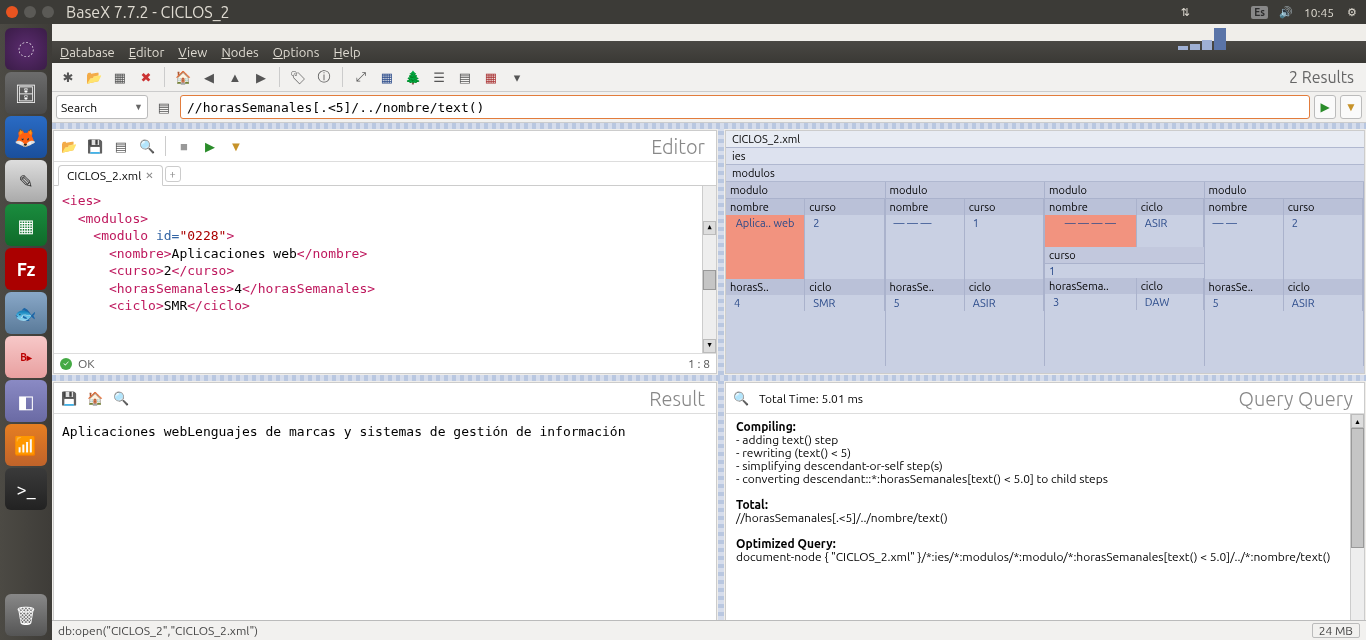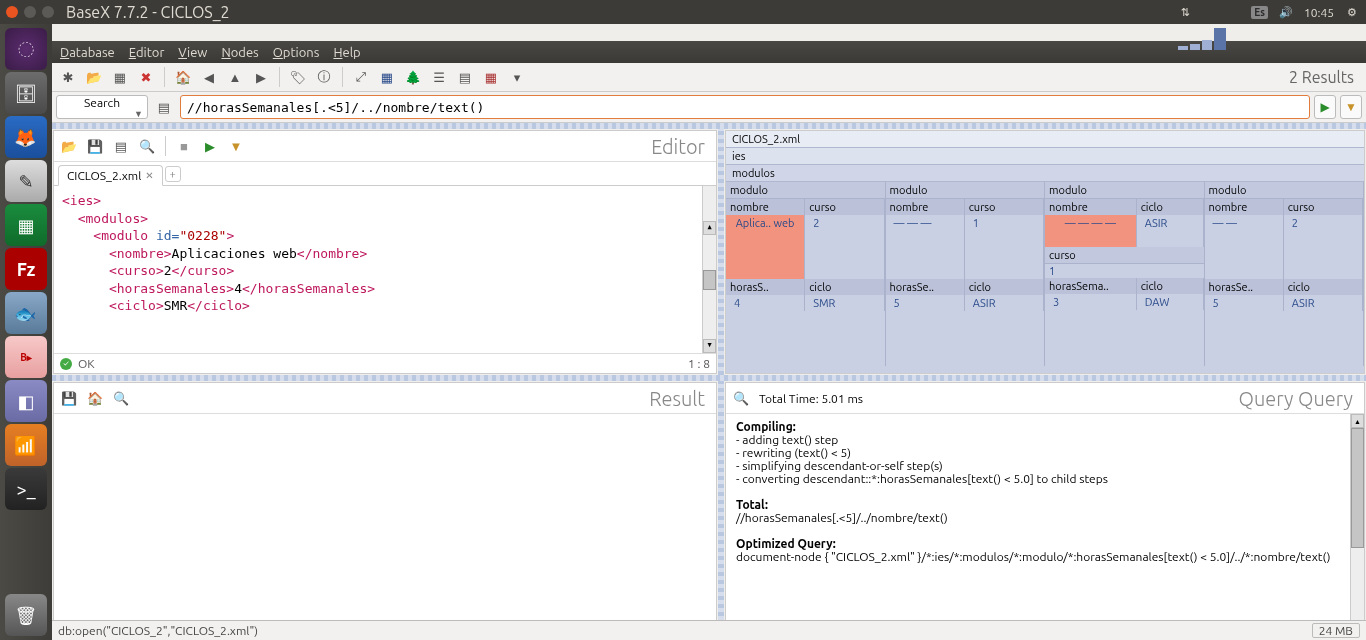--- a/index.html
+++ b/index.html
@@ -37,21 +37,21 @@
 .menubar { background: linear-gradient(#4a4844, #3a3935); color: #dfdbd2; height: 22px; display: flex; align-items: center; padding: 0 8px; gap: 14px; font-size: 13px; margin-top: 17px; }
 .menubar span { cursor: default; }
 .menubar span u { text-decoration: underline; }
 
 .toolbar { background: #f2f1ef; border-bottom: 1px solid #ccc; padding: 2px 4px; display: flex; align-items: center; gap: 2px; }
 .tb-btn { width: 24px; height: 24px; border: 1px solid transparent; border-radius: 3px; display: inline-flex; align-items: center; justify-content: center; font-size: 13px; color: #555; }
 .tb-sep { width: 1px; height: 20px; background: #ccc; margin: 0 4px; }
 .results-count { margin-left: auto; font-size: 16px; color: #666; padding-right: 8px; }
 
 .search-row { padding: 3px 4px; display: flex; align-items: center; gap: 4px; background: #f2f1ef; border-bottom: 1px solid #ccc; }
-.search-combo { width: 92px; height: 24px; border: 1px solid #bbb; border-radius: 3px; display: flex; align-items: center; padding: 0 4px; background: white; font-size: 12px; flex-direction: column; }
+.search-combo { width: 92px; height: 24px; border: 1px solid #bbb; border-radius: 3px; display: flex; align-items: center; padding: 0 4px; background: white; font-size: 12px; }
 .search-combo .arrow { margin-left: auto; font-size: 9px; color: #666; }
 .xquery-input { flex: 1; height: 24px; border: 1px solid #e27c3c; border-radius: 3px; padding: 0 6px; font-family: monospace; font-size: 13px; outline: none; }
 .run-btn { width: 22px; height: 24px; border: 1px solid #bbb; border-radius: 3px; background: #fafafa; display: inline-flex; align-items: center; justify-content: center; color: #2a8c2a; }
 
 
 .main-split { flex: 1; display: flex; flex-direction: column; }
 .top-split { height: 246px; display: flex; }
 .bot-split { flex: 1; display: flex; }
 .h-splitter { height: 6px; background: repeating-linear-gradient(90deg, #b9c7e0 0 4px, #d6ddec 4px 8px); cursor: row-resize; }
 .v-splitter { width: 6px; background: repeating-linear-gradient(0deg, #b9c7e0 0 4px, #d6ddec 4px 8px); cursor: col-resize; }
@@ -324,20 +324,21 @@
 
     <div class="bot-split" style="height:250px">
 
       <div class="panel" style="flex:1">
         <div class="panel-toolbar">
           <div class="tb-btn">💾</div>
           <div class="tb-btn">🏠</div>
           <div class="tb-btn">🔍</div>
           <div class="panel-title">Result</div>
         </div>
+        <div class="result-text">Aplicaciones webLenguajes de marcas y sistemas de gestión de información</div>
       </div>
 
       <div class="v-splitter"></div>
 
       <div class="panel" style="width:640px">
         <div class="panel-toolbar">
           <div class="tb-btn">🔍</div>
           <span style="margin-left:4px">Total Time: 5.01 ms</span>
           <div class="qi-chart">
             <div class="qi-bar" style="left:0;width:10px;height:4px"></div>

